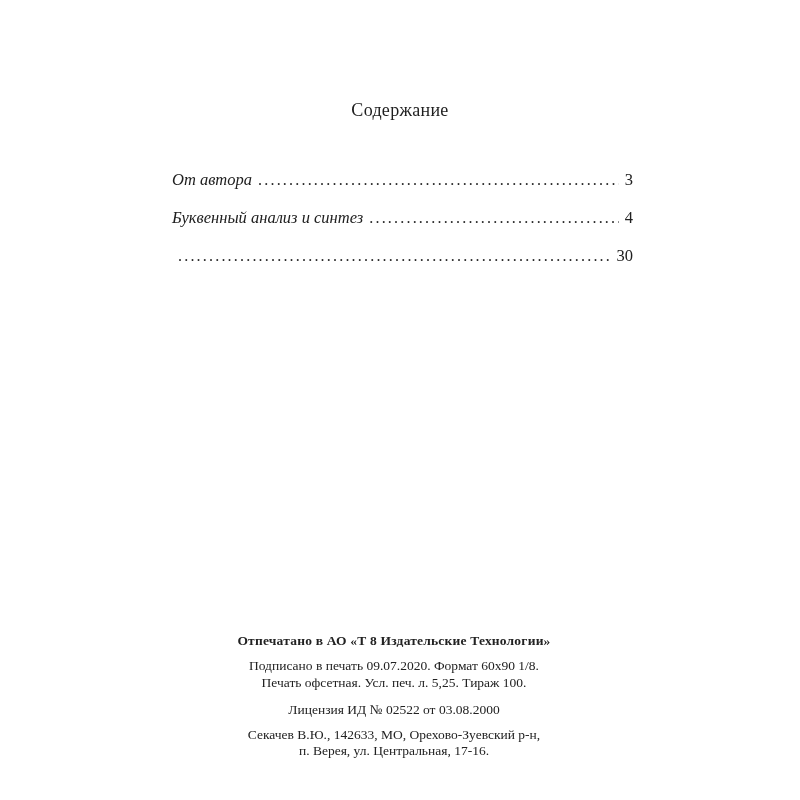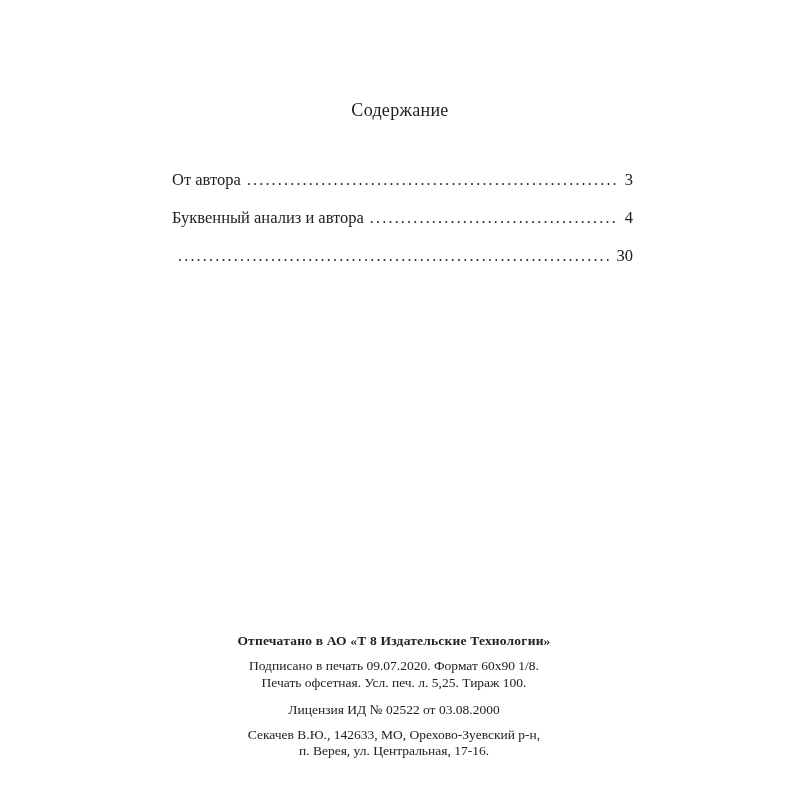--- a/index.html
+++ b/index.html
@@ -39,20 +39,21 @@
   .toc-row {
     display: flex;
     align-items: baseline;
     height: 38px;
     font-size: 16.5px;
     color: #202020;
   }
   .toc-label {
     white-space: nowrap;
     flex: 0 0 auto;
+    font-style: italic;
   }
   .toc-dots {
     flex: 1 1 auto;
     overflow: hidden;
     white-space: nowrap;
     margin: 0 3px 0 6px;
     color: #2a2a2a;
   }
   .toc-dots::after {
     content: "...................................................................................................................................................................";
@@ -113,21 +114,21 @@
 
   <div class="toc-block">
 
     <div class="toc-row">
       <span class="toc-label">От автора</span>
       <span class="toc-dots"></span>
       <span class="toc-page">3</span>
     </div>
 
     <div class="toc-row">
-      <span class="toc-label">Буквенный анализ и автора</span>
+      <span class="toc-label">Буквенный анализ и синтез</span>
       <span class="toc-dots"></span>
       <span class="toc-page">4</span>
     </div>
 
 
     <div class="toc-row">
       <span class="toc-dots"></span>
       <span class="toc-page">30</span>
     </div>
 

